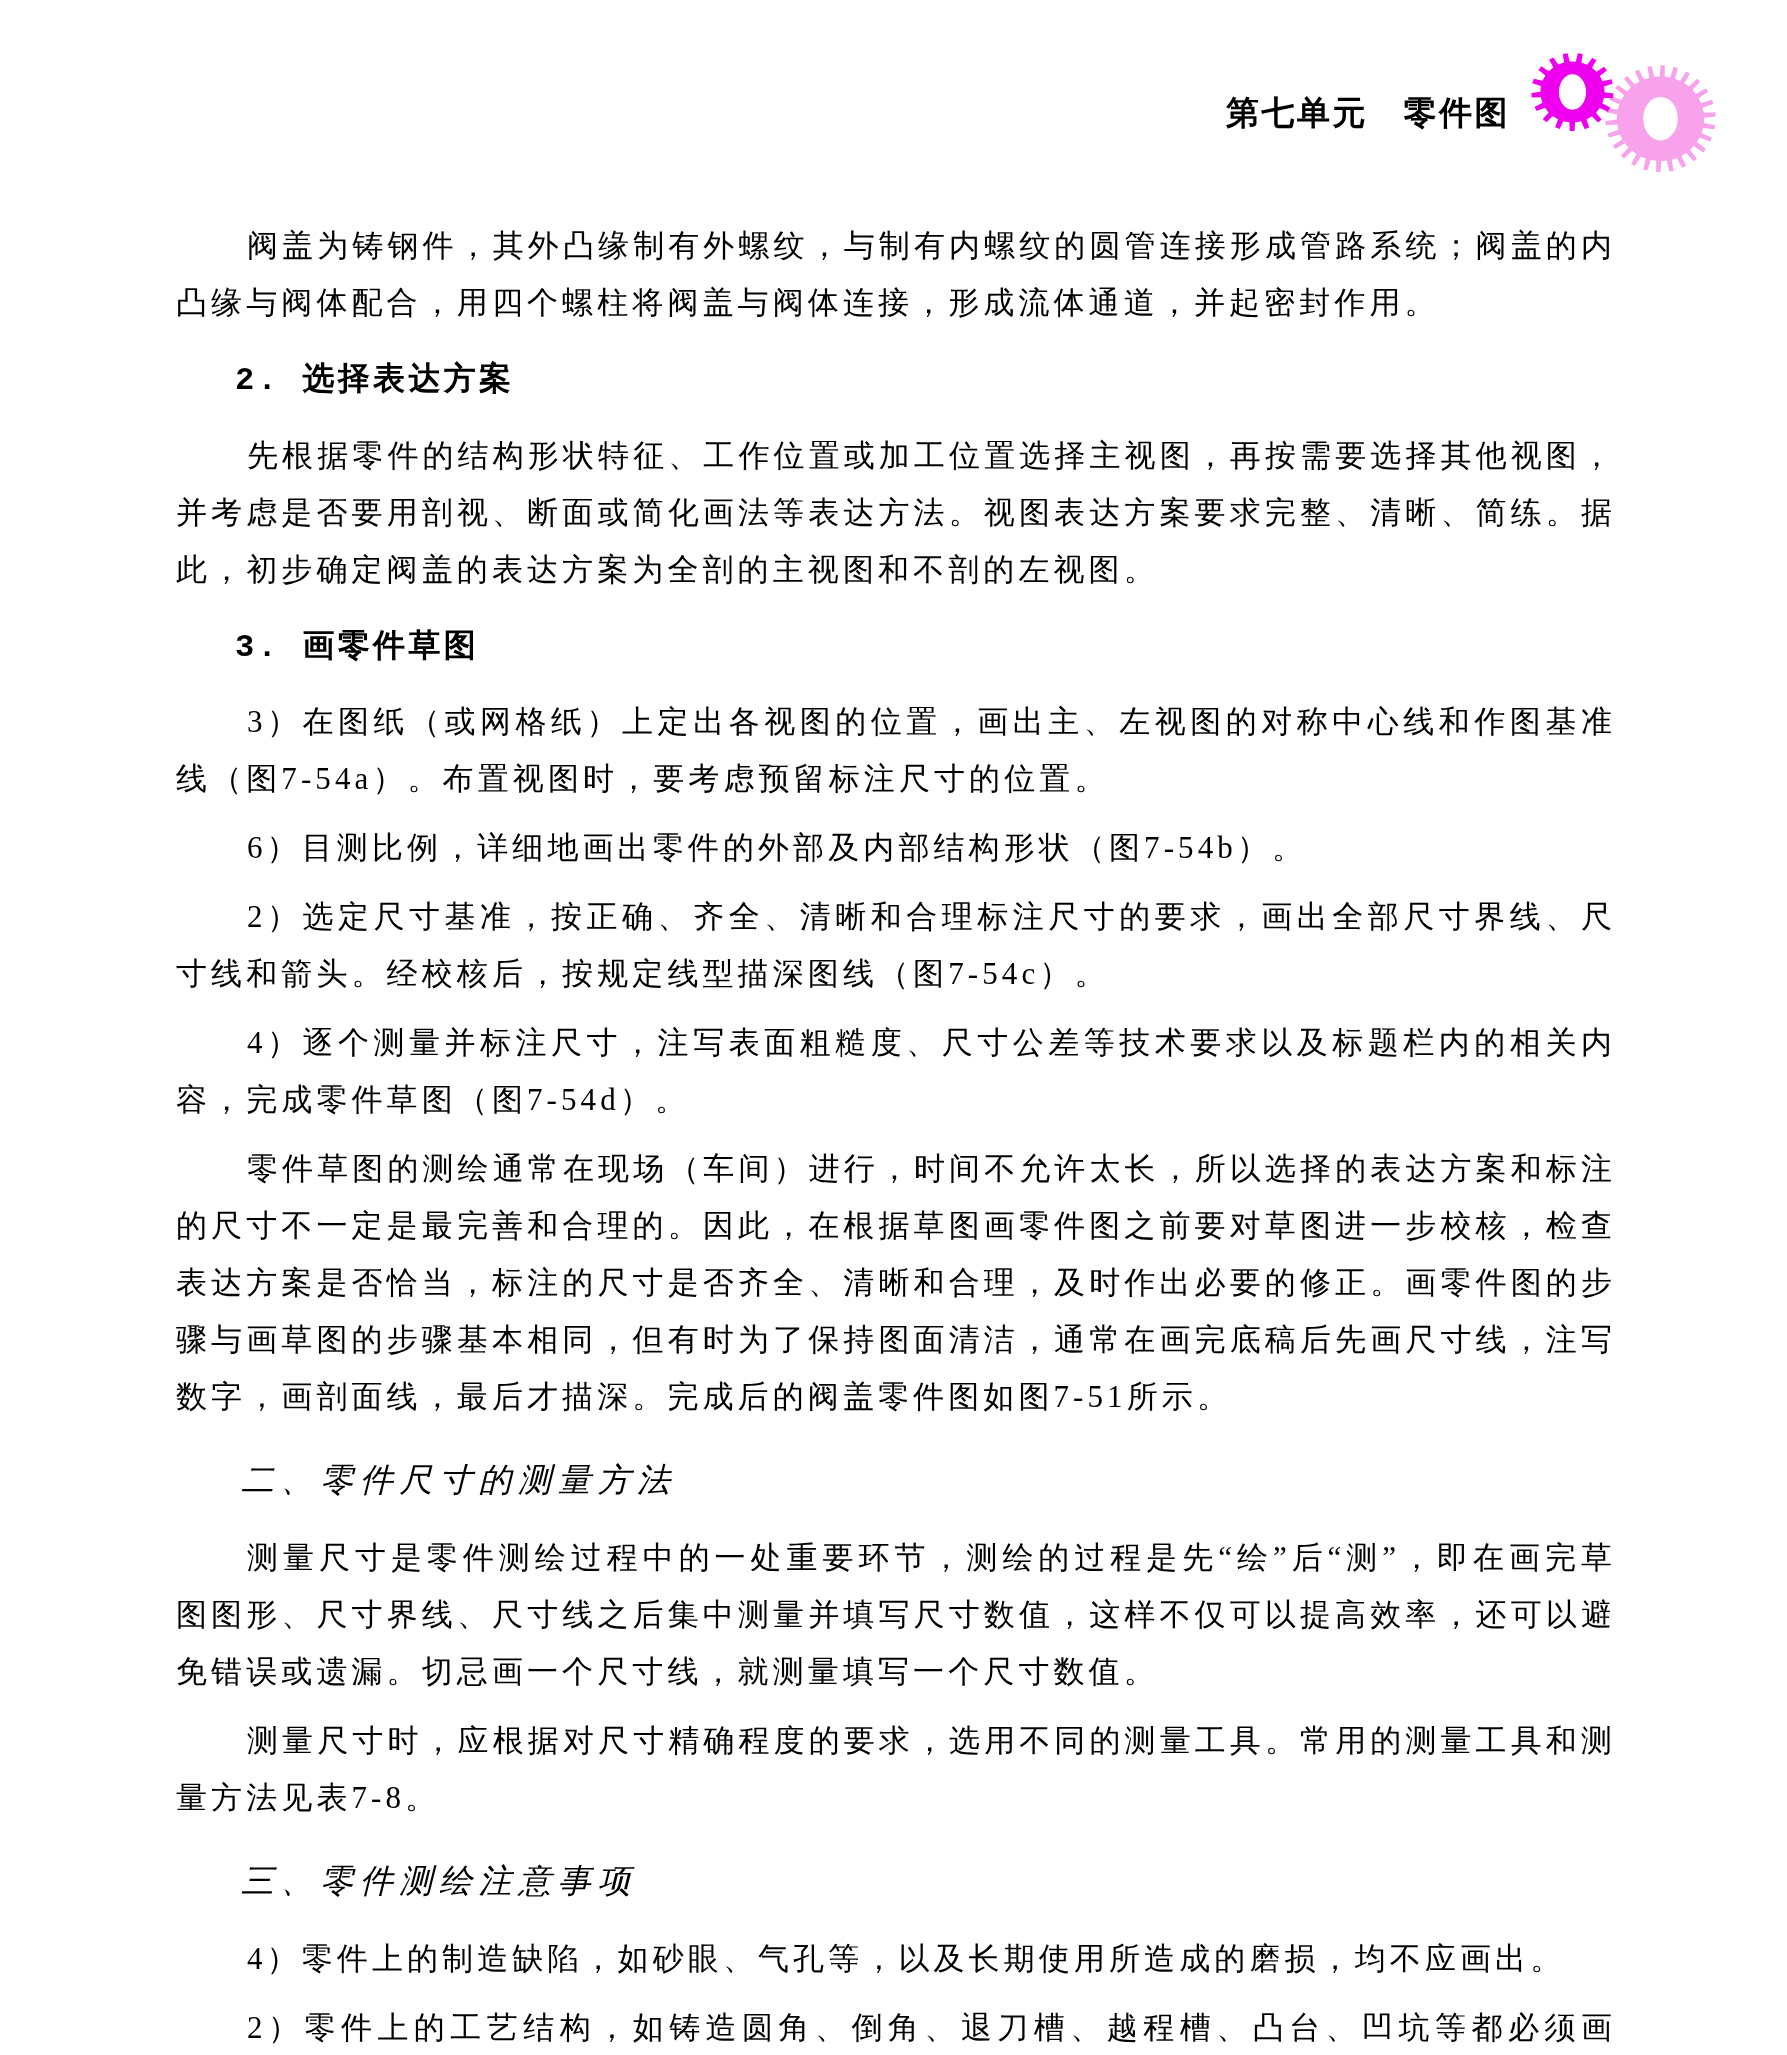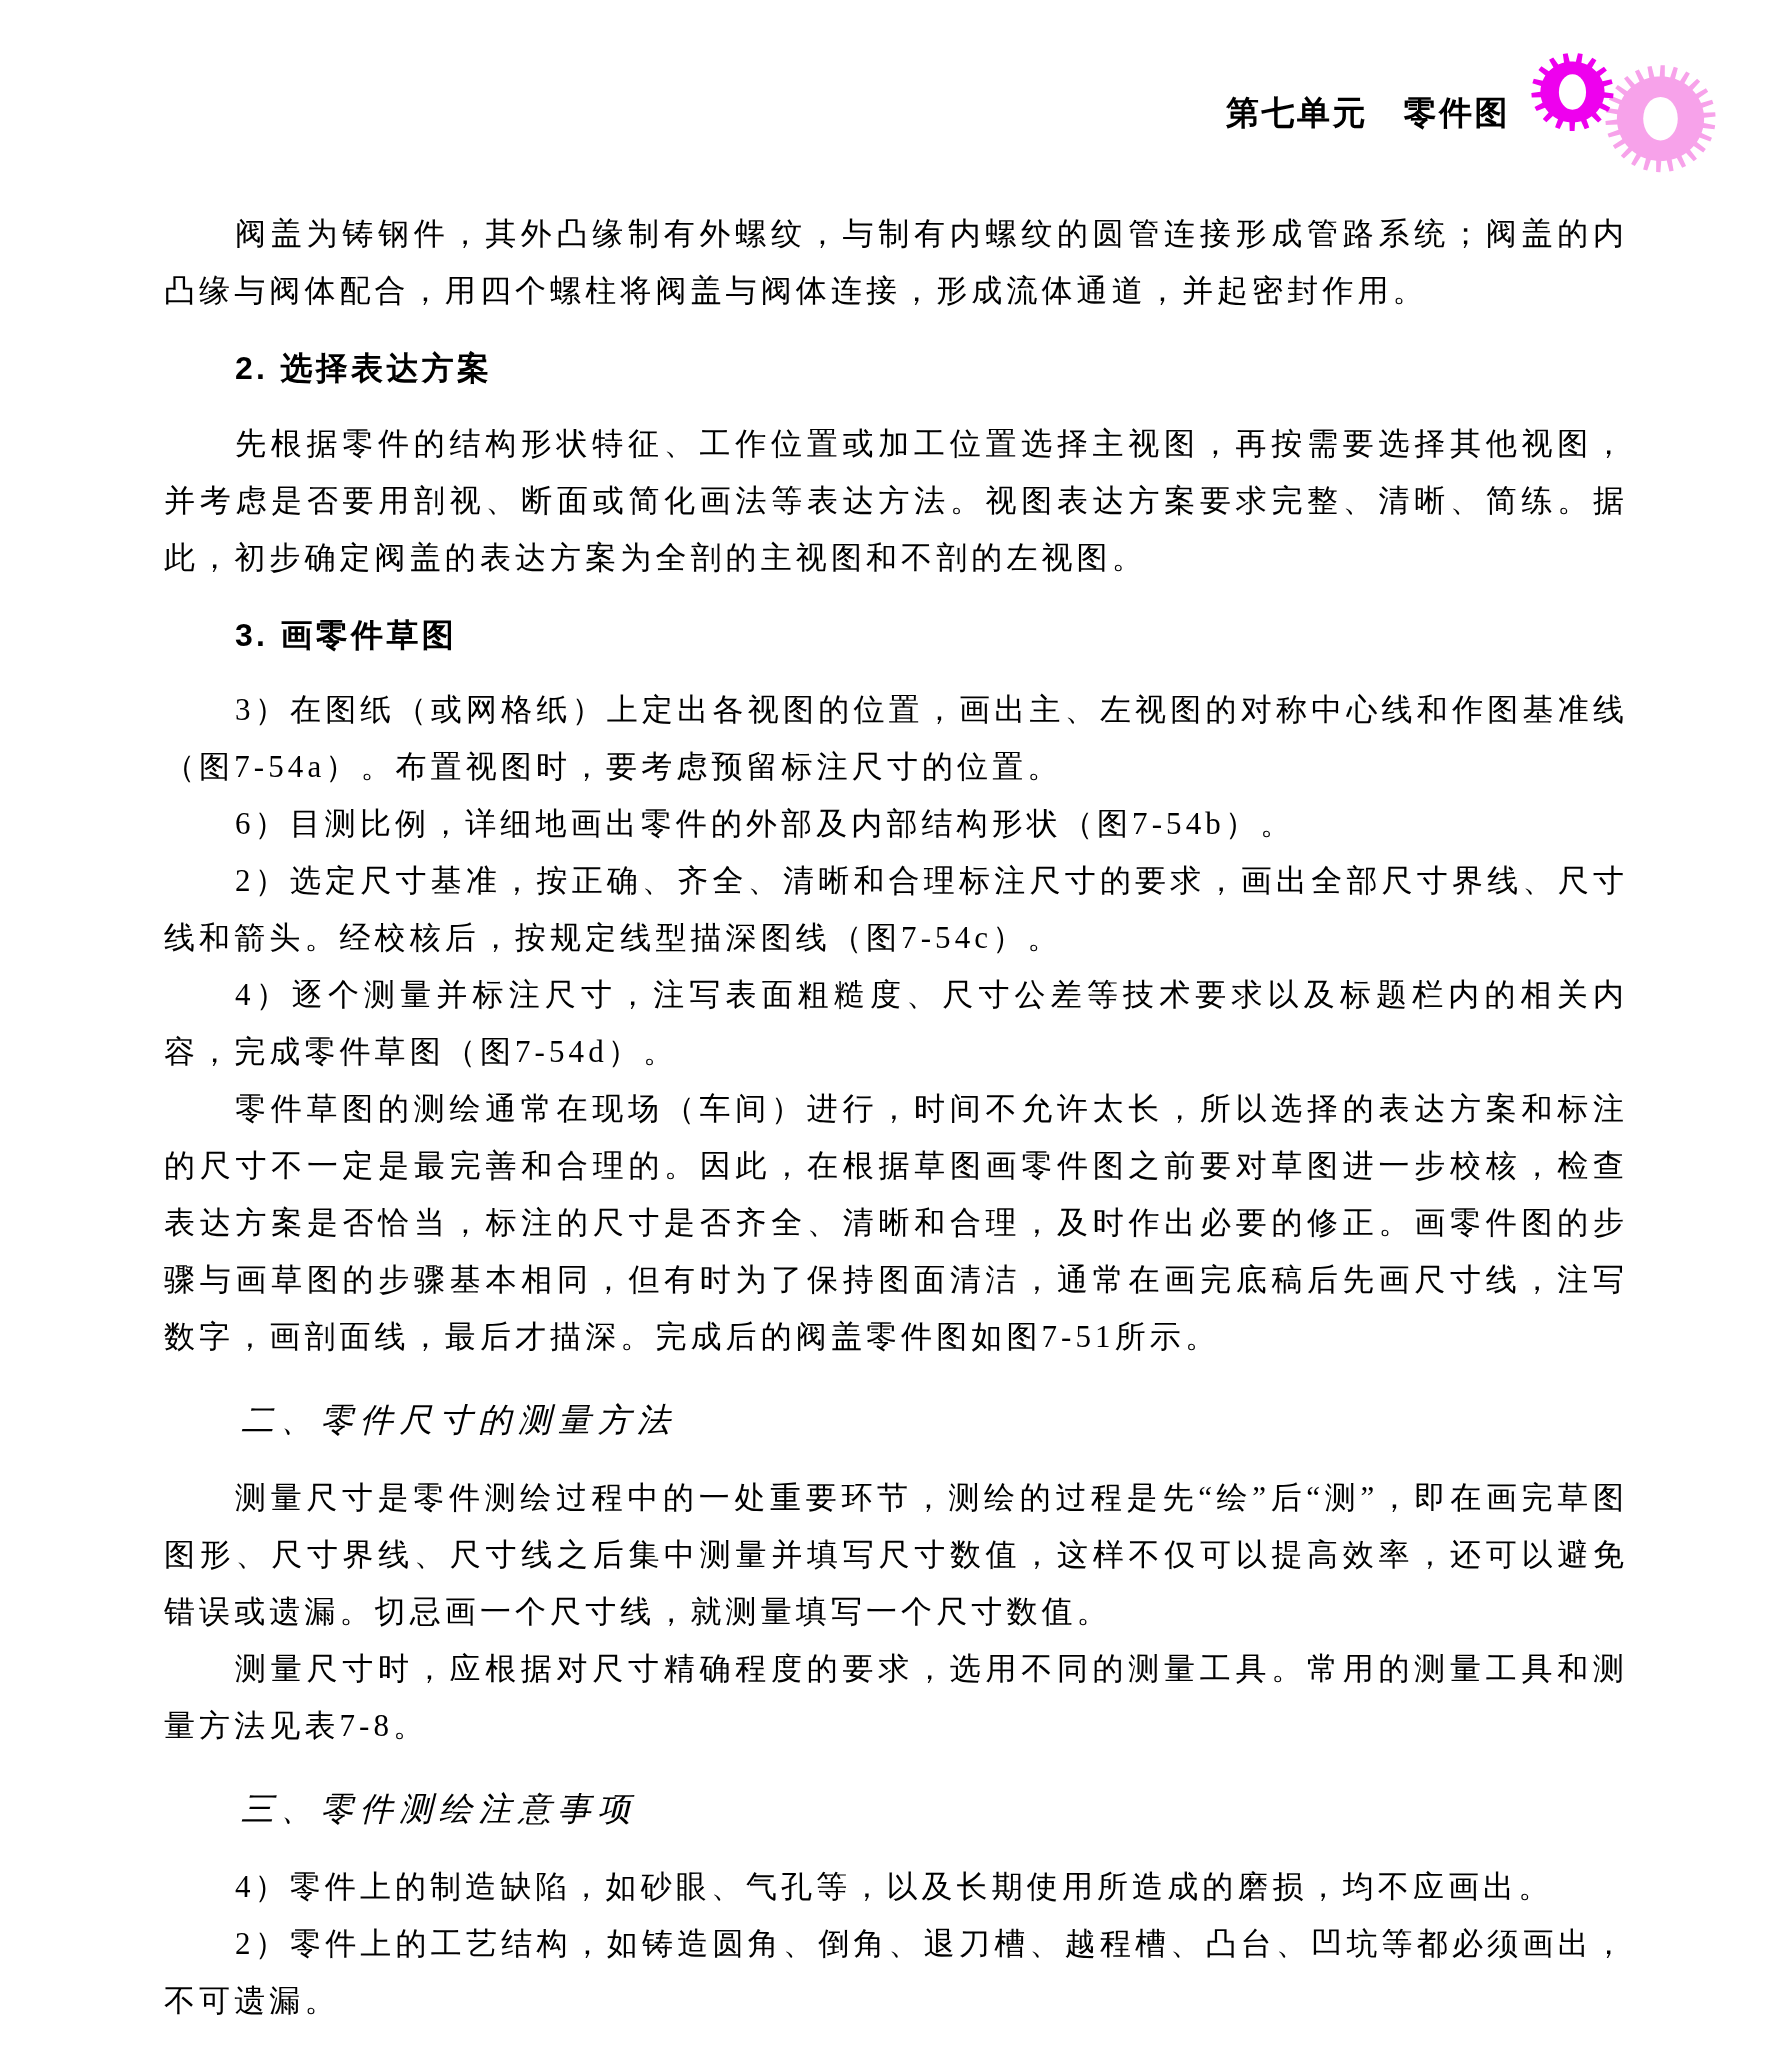--- a/index.html
+++ b/index.html
@@ -14,23 +14,23 @@
     font-family:"Liberation Serif","DejaVu Serif",serif;
   }
   .gears{
     position:absolute;left:1519px;top:35px;width:218px;height:169px;
   }
   .content{
     position:absolute;left:164px;top:205px;width:1464px;
     font-size:31px;line-height:57px;letter-spacing:4.1px;
     text-align:justify;
   }
-  p.body{margin:0;text-indent:71px;}
+  p.body{margin:12px;text-indent:71px;}
   h3.hei{
-    font-family:Liberation Sans, sans-serif;
+    font-family:Liberation Mono, monospace;
     font-weight:bold;font-size:32px;letter-spacing:3.3px;
     margin:21.4px 0 17.3px 0;padding-left:71px;
   }
   h2.kai{
     font-family:"Liberation Serif","DejaVu Serif",serif;
     font-style:italic;font-weight:normal;font-size:33px;letter-spacing:6.6px;
     margin:27px 0 20px 0;padding-left:77px;
   }
 </style>
 </head>

